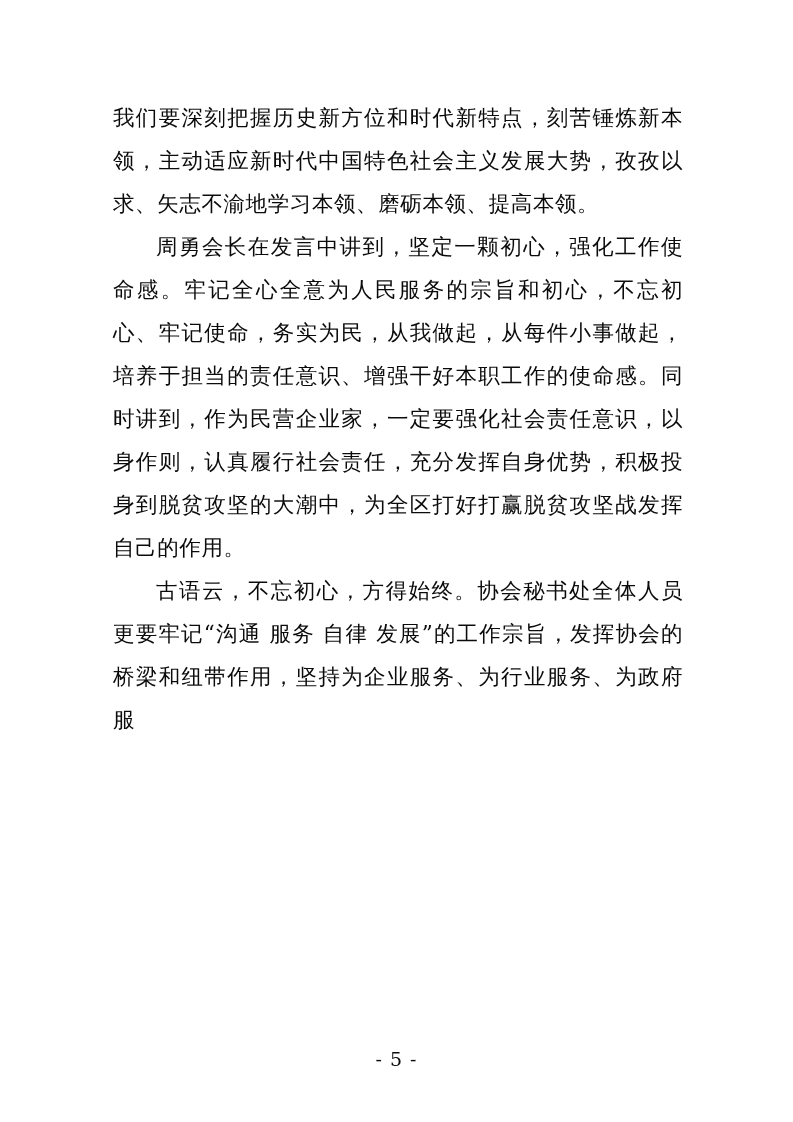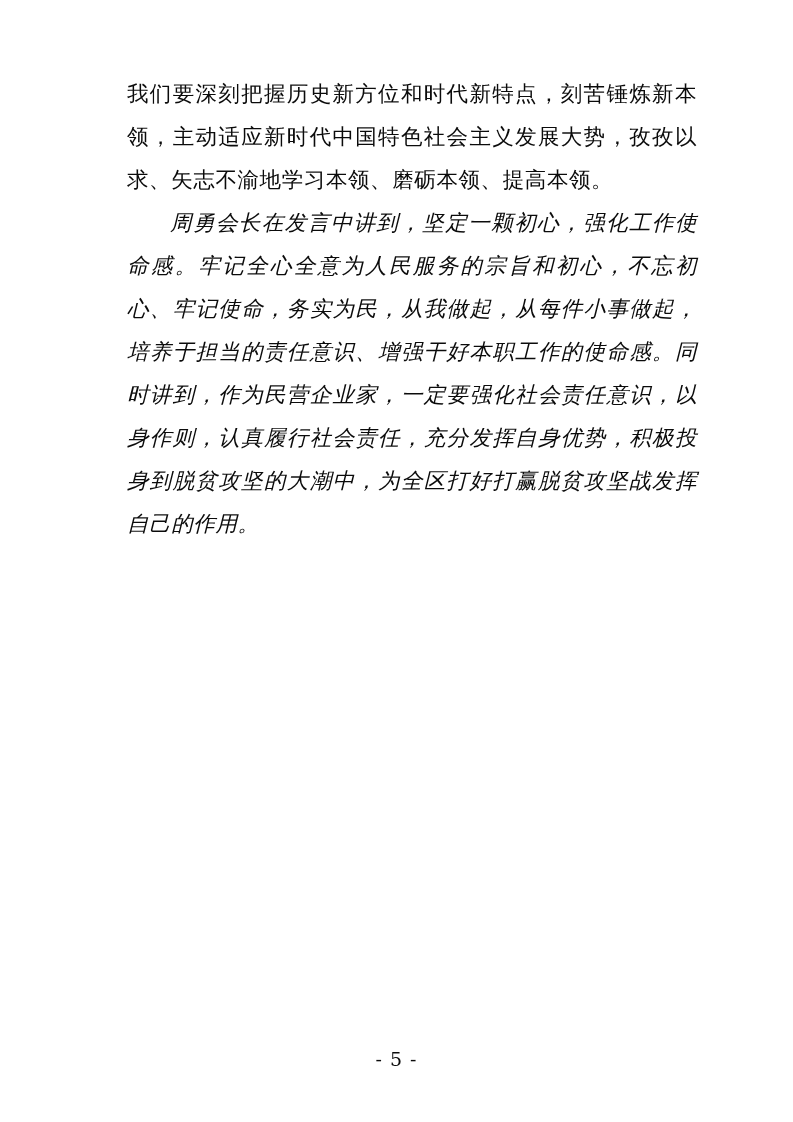--- a/index.html
+++ b/index.html
@@ -14,53 +14,52 @@
     position: relative;
     width: 793px;
     height: 1122px;
     background: #ffffff;
     overflow: hidden;
     box-sizing: border-box;
   }
   .content {
     position: absolute;
     left: 113px;
-    top: 72px;
+    top: 96px;
     width: 570px;
-    margin-left: 14px;
   }
   .para {
     font-size: 21.5px;
     line-height: 43px;
     color: #0b0b0b;
     text-align: justify;
     text-justify: inter-ideograph;
     letter-spacing: 0.6px;
     margin: 0;
     text-indent: 0;
     font-family: "DejaVu Serif", "Liberation Serif", serif;
   }
   .para.indent {
     text-indent: 2em;
-    font-style: italic;
   }
   .footer {
     position: absolute;
     left: 0;
     right: 0;
     top: 1048px;
     text-align: center;
     font-size: 19px;
     color: #0b0b0b;
     letter-spacing: 1px;
     font-family: "DejaVu Serif", "Liberation Serif", serif;
   }
 </style>
 </head>
 <body>
 
 <div class="page">
   <div class="content">
     <p class="para">我们要深刻把握历史新方位和时代新特点，刻苦锤炼新本领，主动适应新时代中国特色社会主义发展大势，孜孜以求、矢志不渝地学习本领、磨砺本领、提高本领。</p>
     <p class="para indent">周勇会长在发言中讲到，坚定一颗初心，强化工作使命感。牢记全心全意为人民服务的宗旨和初心，不忘初心、牢记使命，务实为民，从我做起，从每件小事做起，培养于担当的责任意识、增强干好本职工作的使命感。同时讲到，作为民营企业家，一定要强化社会责任意识，以身作则，认真履行社会责任，充分发挥自身优势，积极投身到脱贫攻坚的大潮中，为全区打好打赢脱贫攻坚战发挥自己的作用。</p>
+    <p class="para indent">古语云，不忘初心，方得始终。协会秘书处全体人员更要牢记“沟通 服务 自律 发展”的工作宗旨，发挥协会的桥梁和纽带作用，坚持为企业服务、为行业服务、为政府服</p>
   </div>
   <div class="footer">- 5 -</div>
 </div>
 
 </body></html>

